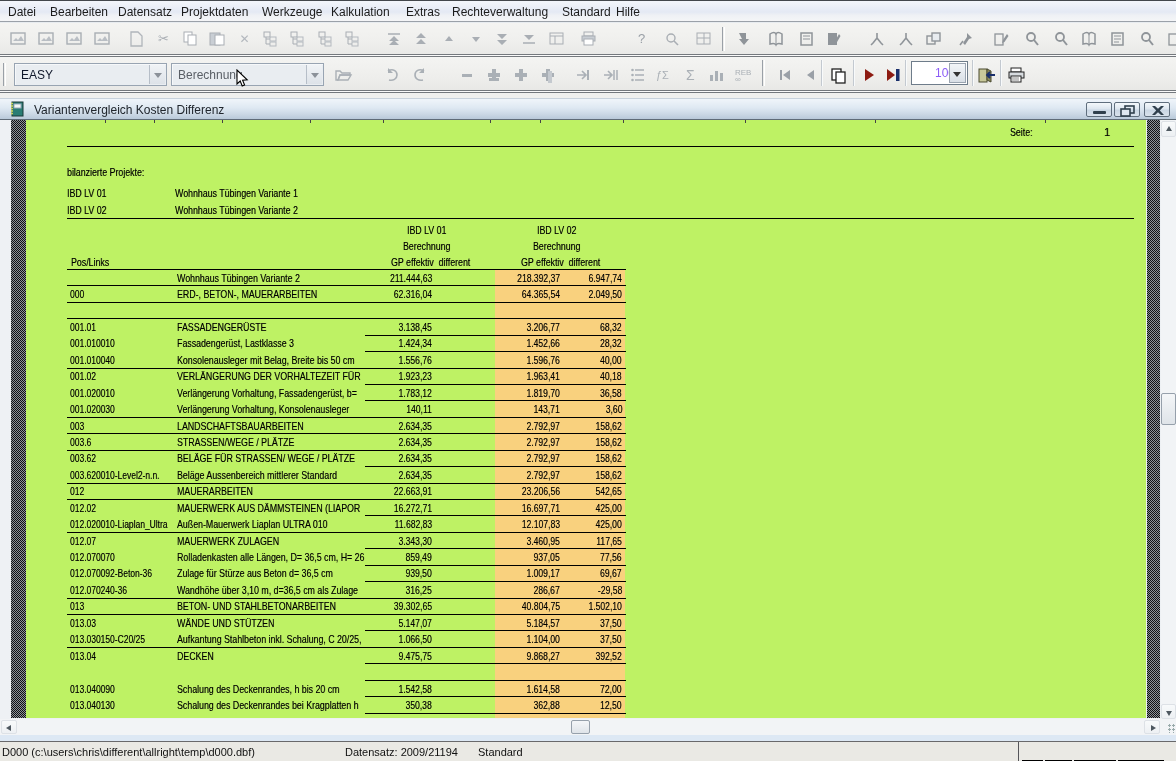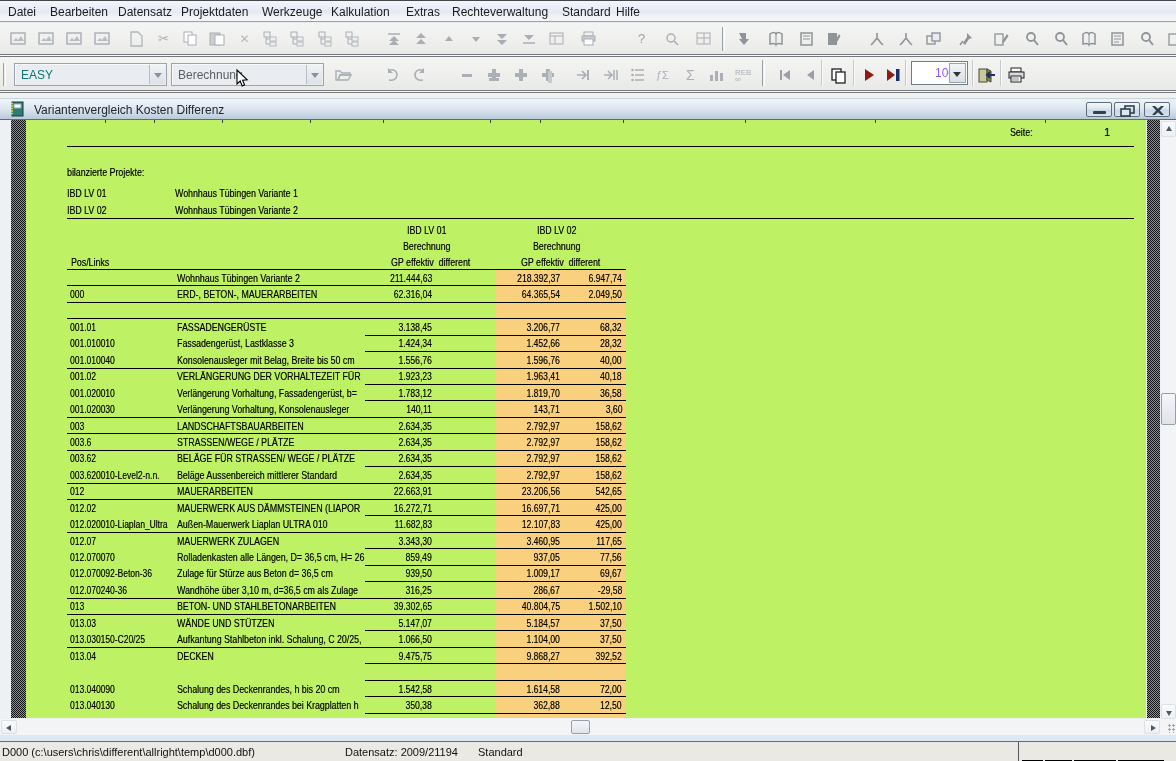--- a/index.html
+++ b/index.html
@@ -305,21 +305,21 @@
       </span>
 <span class="ico" style="left:1168px;top:8px">
         <svg width="17" height="16">
           <rect x="1" y="3" width="8" height="11" fill="none" stroke="#8f9499" stroke-width="1.3"></rect>
         </svg>
       </span>
     </div>
  <div id="tb2">
   <div class="grip" style="left:3px;top:6px;height:23px"></div>
   <div class="combo" style="left:14px;width:153px">
-        <span class="txt" style="color:#0f766e">EASY</span>
+        <span class="txt" style="color:#0f172a">EASY</span>
         <span class="btn"></span>
       </div>
   <div class="combo" style="left:171px;width:153px">
         <span class="txt">Berechnung</span>
         <span class="btn"></span>
       </div>
 <span class="ico" style="left:334px;top:10px">
         <svg width="19" height="17">
           <path d="M2 13V4h4l2 2h8v2H6l-2 5z" fill="none" stroke="#aab0b6" stroke-width="1.4"></path>
           <path d="M4 13l2-5h11l-3 5z" fill="none" stroke="#aab0b6" stroke-width="1.4"></path>

